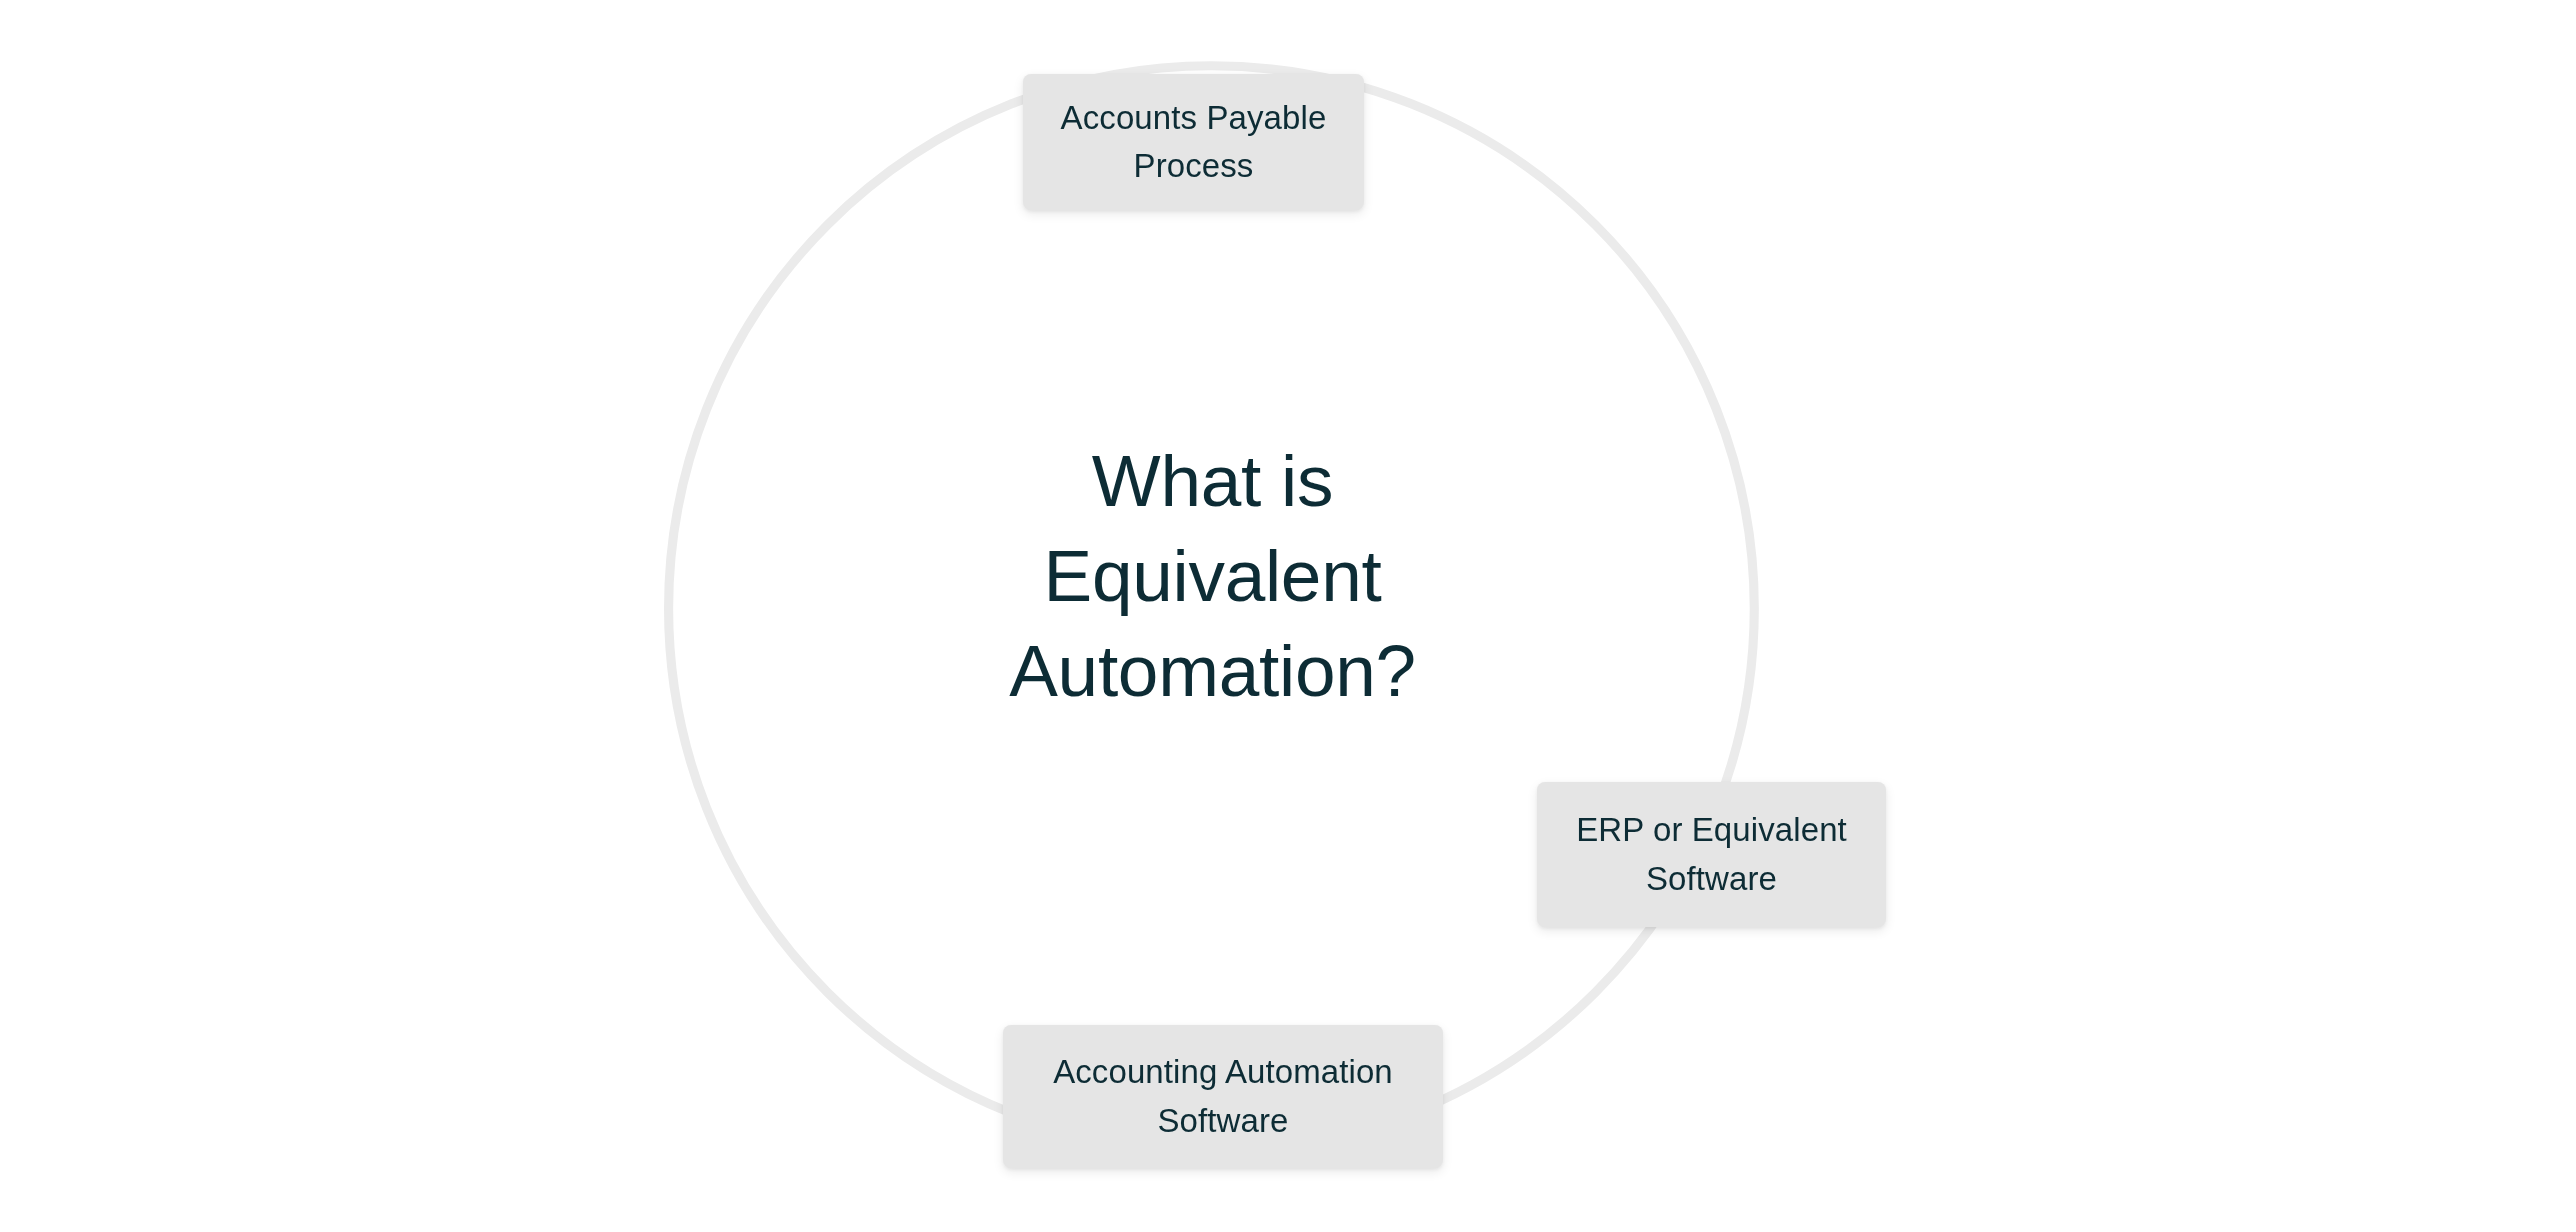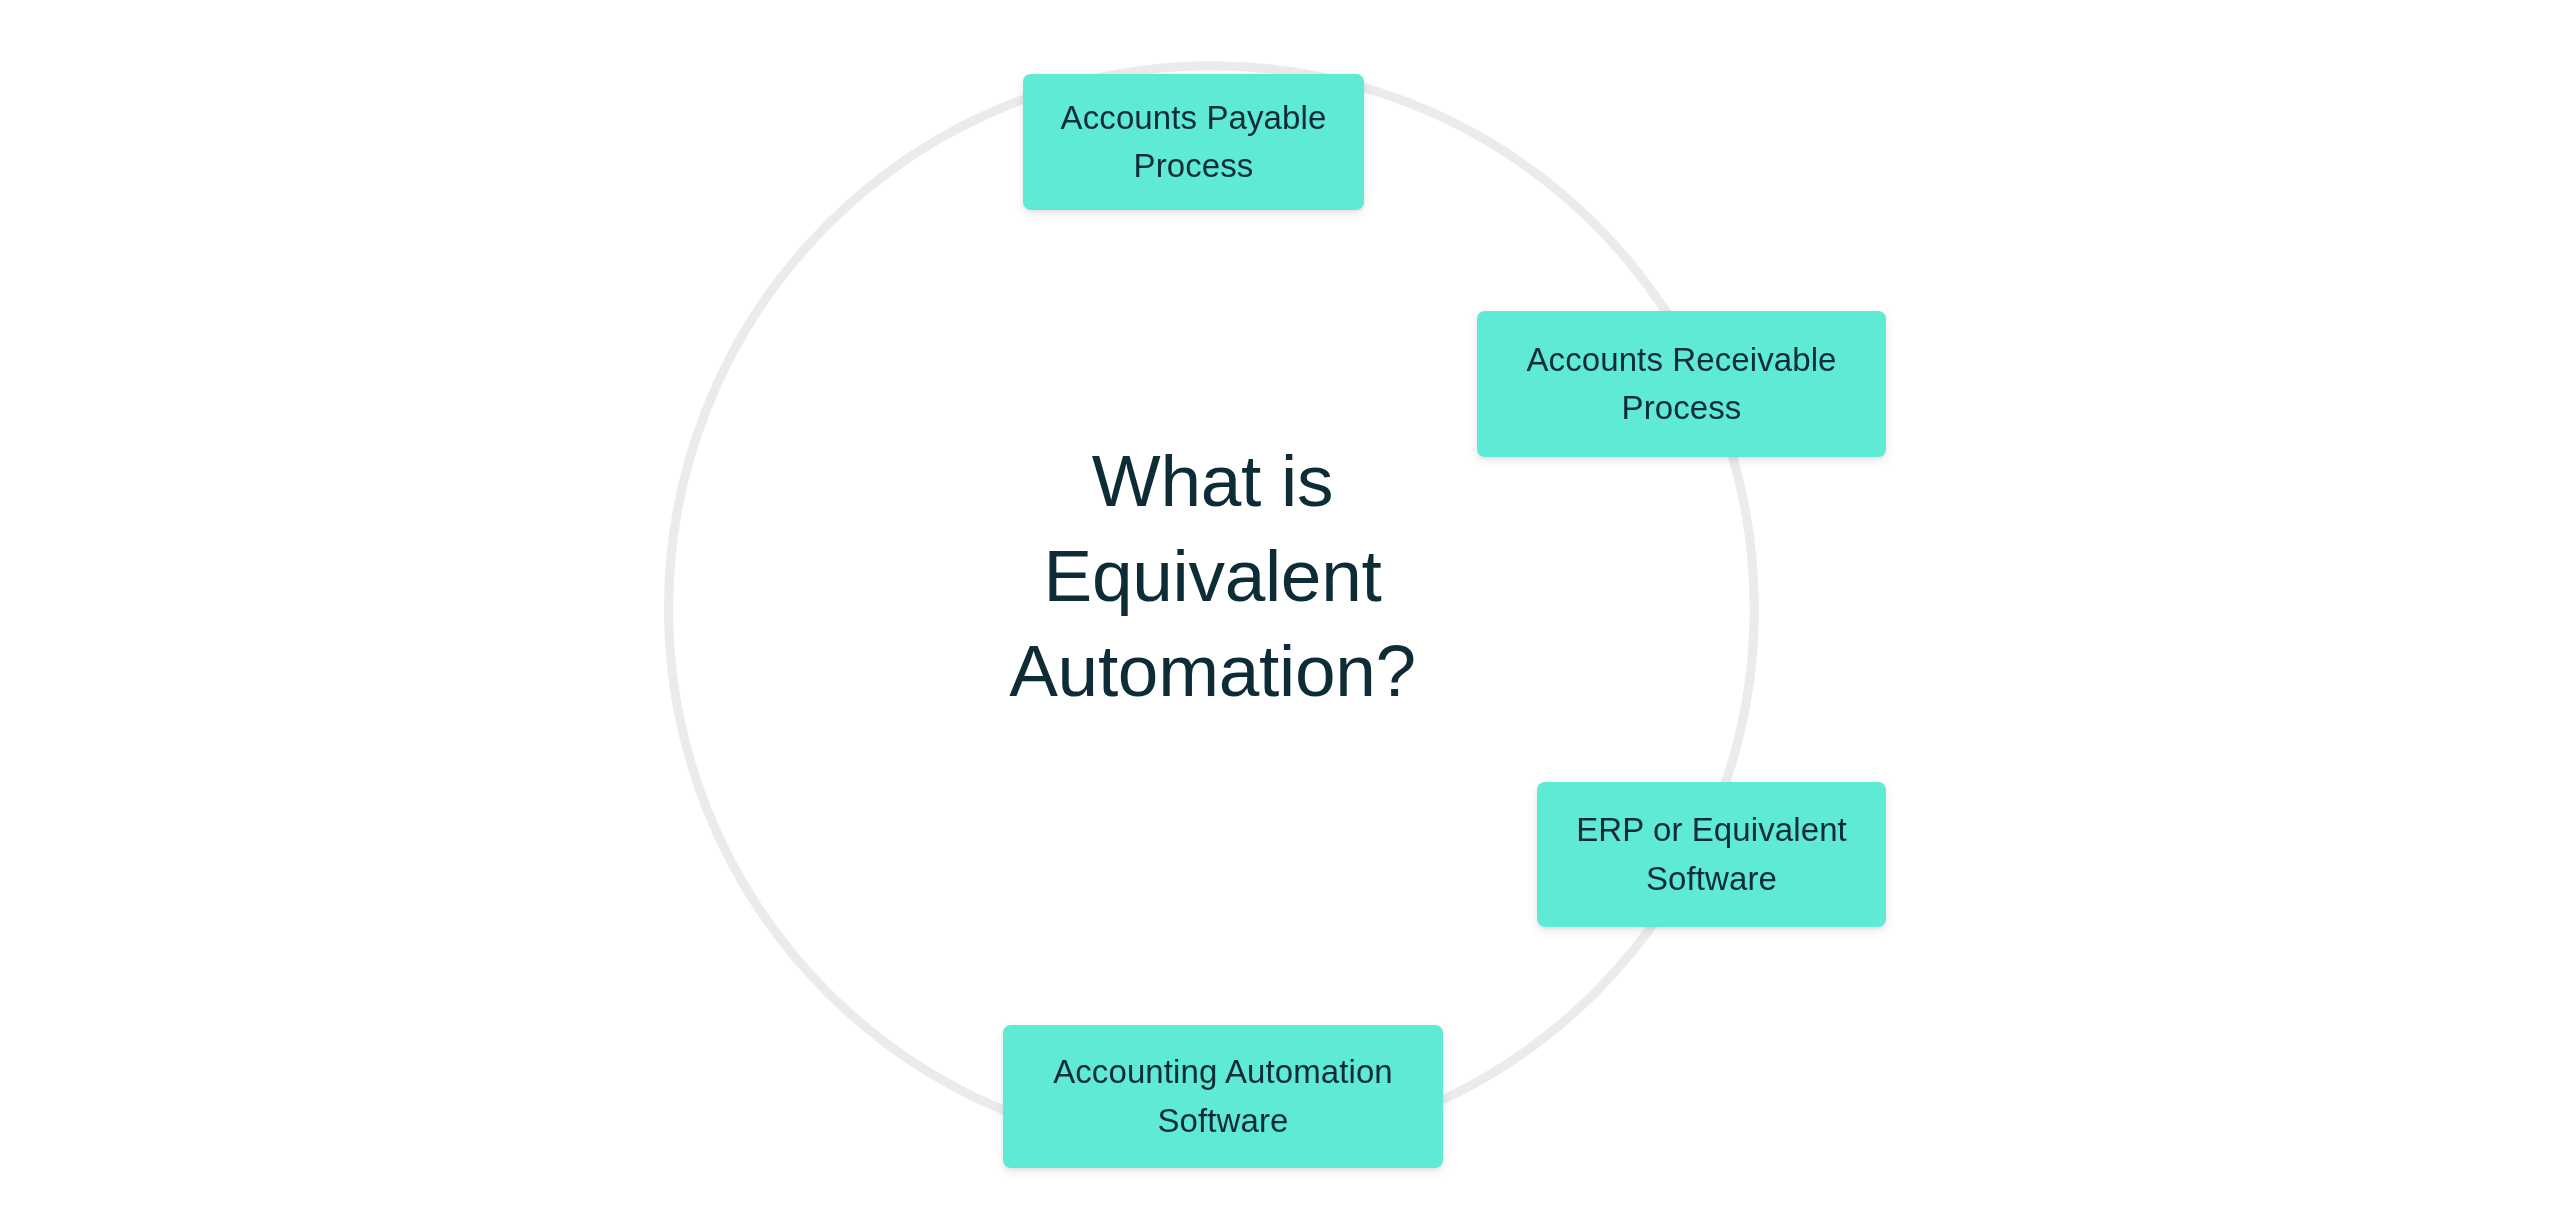--- a/index.html
+++ b/index.html
@@ -44,21 +44,21 @@
     font-size: 73px;
     line-height: 1.30;
     font-weight: 400;
     letter-spacing: -0.3px;
     white-space: pre-line;
   }
 
   
   .node-box {
     position: absolute;
-    background: #5eead4;
+    background: #e5e5e5;
     border-radius: 8px;
     box-shadow: 0 4px 10.3px rgba(0,0,0,0.085),
                 0 1.1px 3.4px rgba(0,0,0,0.05);
     display: flex;
     align-items: center;
     justify-content: center;
     text-align: center;
     box-sizing: border-box;
     padding: 0 15px;
   }
@@ -93,23 +93,20 @@
   </svg>
 
   <div id="center-title">What is
 Equivalent
 Automation?</div>
 
   <div class="node-box" id="node-accounts-payable">
     <span class="node-label">Accounts Payable Process</span>
   </div>
 
-  <div class="node-box" id="node-accounts-receivable">
-    <span class="node-label">Accounts Receivable Process</span>
-  </div>
 
   <div class="node-box" id="node-automation-software">
     <span class="node-label">Accounting Automation Software</span>
   </div>
 
   <div class="node-box" id="node-erp-software">
     <span class="node-label">ERP or Equivalent Software</span>
   </div>
 
 </div>

